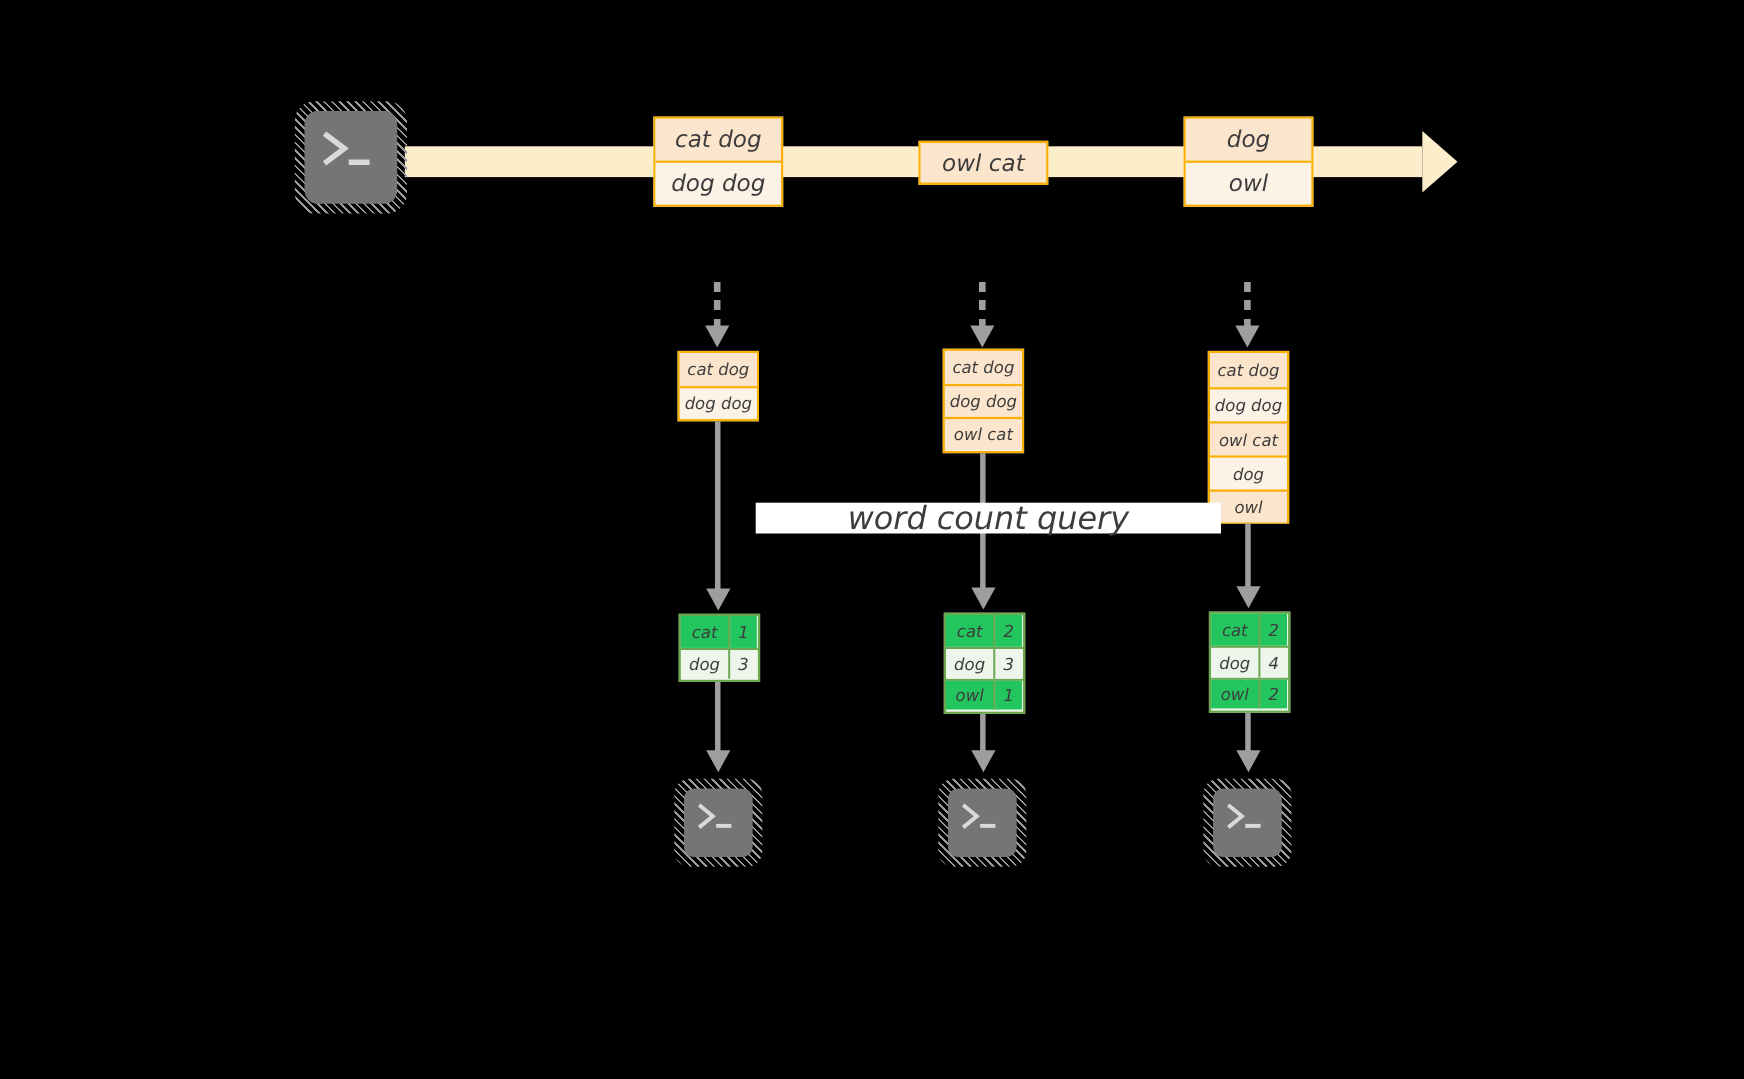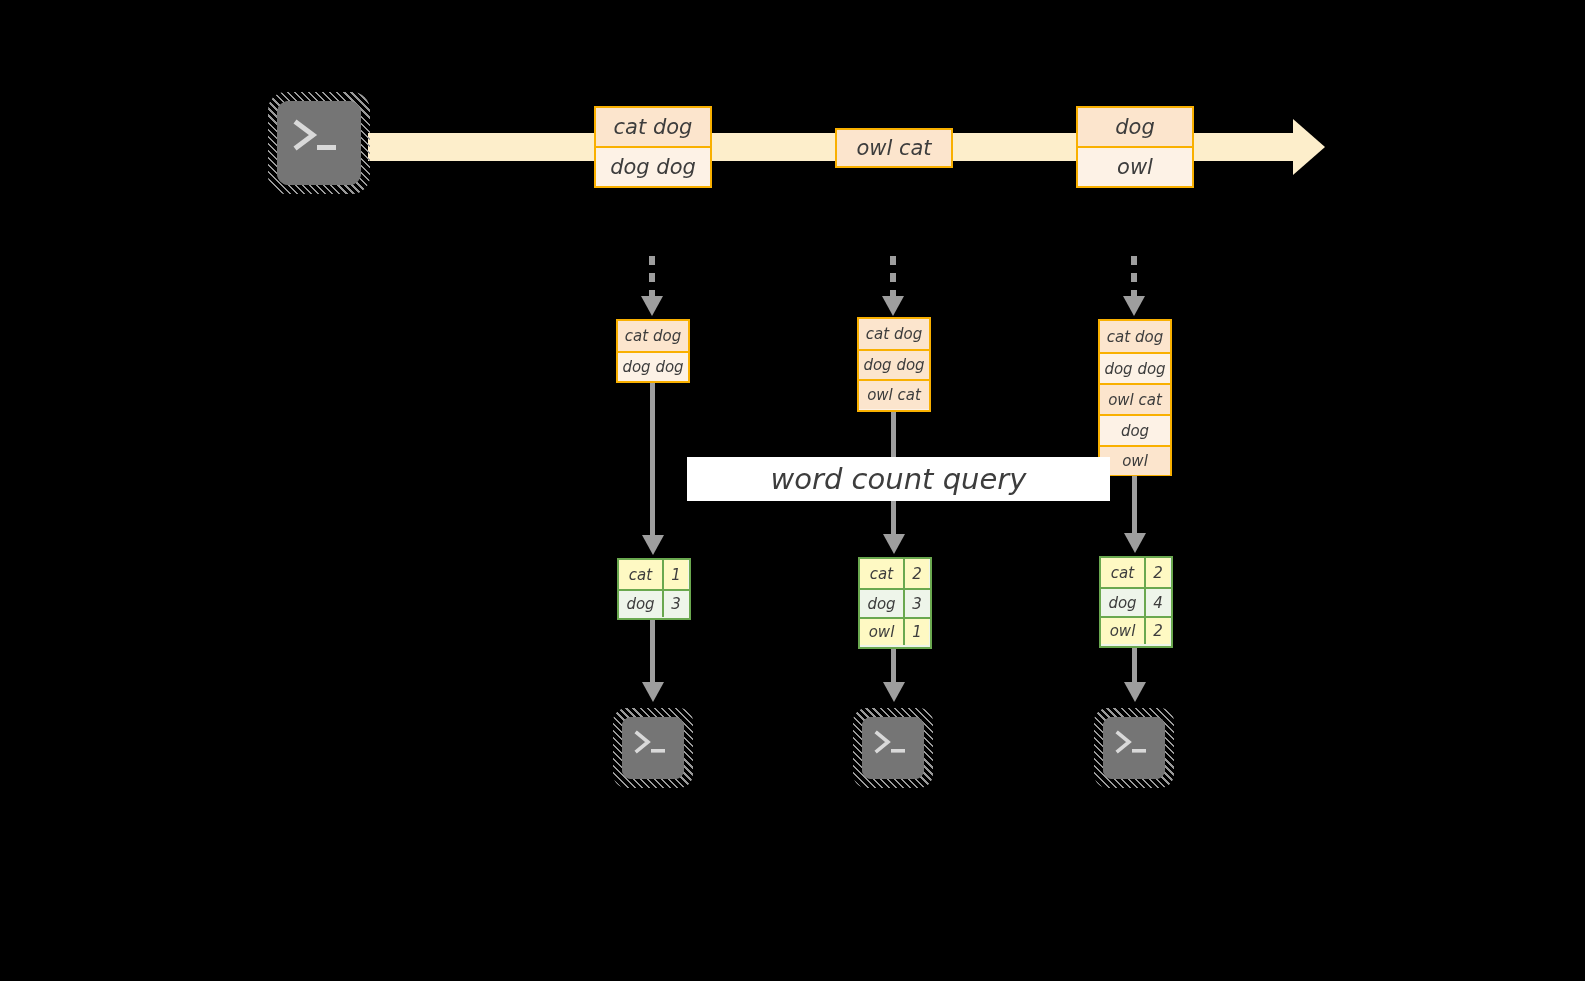--- a/index.html
+++ b/index.html
@@ -94,21 +94,21 @@
   .grow.div { border-top: 2.5px solid #6aa84f; }
   .gcell {
     box-sizing: border-box;
     display: flex;
     align-items: center;
     justify-content: center;
     color: #3d3d3d;
     white-space: nowrap;
   }
   .gcell.key { border-right: 2.5px solid #6aa84f; }
-  .grow.shade-a .gcell { background: #fef9c3; }
+  .grow.shade-a .gcell { background: #22c55e; }
   .grow.shade-b .gcell { background: #eef5ea; }
 
   
   .vline {
     position: absolute;
     background: #9e9e9e;
   }
   .vline.dashed {
     background: none;
     background-image: repeating-linear-gradient(
@@ -274,15 +274,15 @@
 
   <div class="terminal" style="left:1103px; top:717px; width:62px; height:62px; border-radius:9px;">
     <div class="hatch" style="border-radius:14px;"></div>
     <div class="inner" style="border-radius:9px;"></div>
     <svg width="62" height="62" viewBox="0 0 62 62">
       <path d="M15 16 L26 25 L15 34" fill="none" stroke="#d9d9d9" stroke-width="3.6" stroke-linecap="square"></path>
       <rect x="29" y="32" width="14" height="3.6" fill="#d9d9d9"></rect>
     </svg>
   </div>
 
-  <div class="banner" style="left:687px; top:457px; width:423px; height:44px; font-size:29px;">word count query</div>
+  <div class="banner" style="left:687px; top:457px; width:423px; height:28px; font-size:29px;">word count query</div>
 
 </div>
 
 </body></html>

